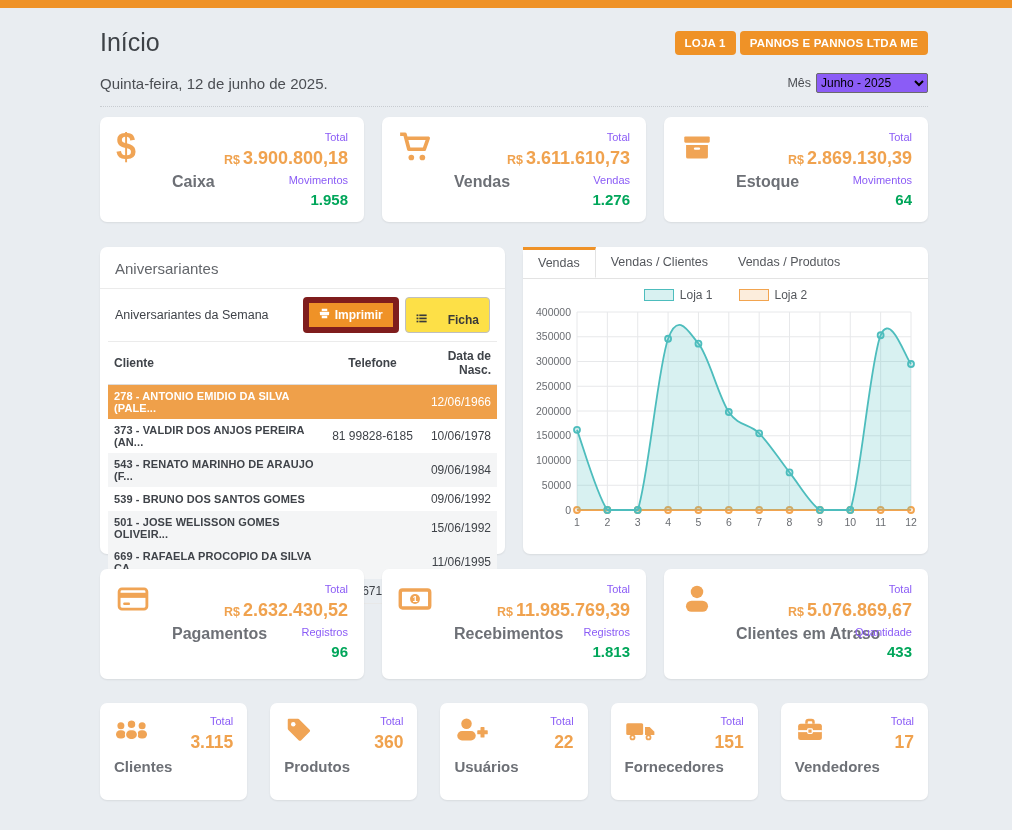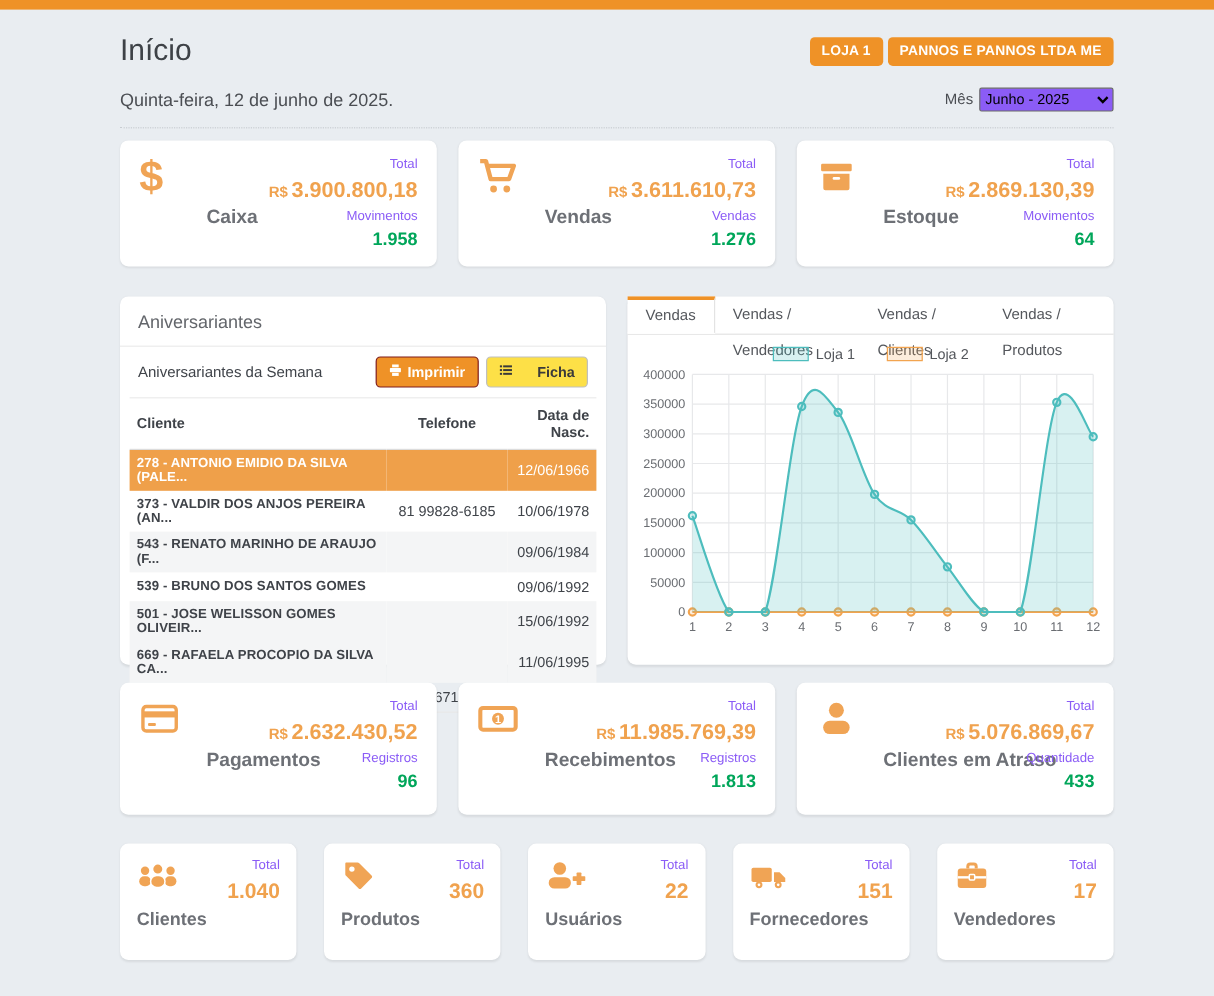--- a/index.html
+++ b/index.html
@@ -53,21 +53,21 @@
   
   .mid-row { display:flex; gap:18px; margin-top:25px; }
   .mid-card { width:405px; height:307px; }
 
   
   .bd-title { font-size:15px; color:#63666b; padding:13px 15px 11px; border-bottom:1px solid #ebebeb; }
   .bd-subrow { display:flex; justify-content:space-between; align-items:center; margin:0 8px; padding:8px 7px; border-bottom:1px solid #ebebeb; }
   .bd-subtitle { font-size:12.5px; color:#3f4349; }
   .bd-buttons { display:flex; gap:6px; }
   .btn-print { display:flex; align-items:center; gap:5px; background:#ef9227; color:#fff;
-    border:1px solid #7f1d1d; border-radius:4px; font-size:12px; font-weight:bold; padding:5px 10px; cursor:pointer; font-family:"Liberation Sans", sans-serif;}
+    border:6px solid #7f1d1d; border-radius:4px; font-size:12px; font-weight:bold; padding:5px 10px; cursor:pointer; font-family:"Liberation Sans", sans-serif;}
   .btn-ficha { display:flex; align-items:flex-end; gap:21px; background:#fde047; color:#3a3a3a;
     border:1px solid #bfbfbf; border-radius:4px; font-size:12px; font-weight:bold; padding:5px 10px; cursor:pointer; font-family:"Liberation Sans", sans-serif;}
   .bd-table-wrap { padding:0 8px; }
   table.bd { width:100%; border-collapse:collapse; }
   table.bd th { font-size:12px; font-weight:bold; color:#3f4349; padding:7px 6px; border-bottom:1px solid #dcdcdc; text-align:left; }
   table.bd th.c-phone, table.bd td.c-phone { text-align:center; }
   table.bd th.c-date, table.bd td.c-date { text-align:right; }
   table.bd td { font-size:12px; color:#3f4349; padding:5px 6px; height:24px; }
   table.bd td.c-client { font-weight:bold; font-size:11px; letter-spacing:.1px; }
   table.bd tr.striped td { background:#f4f5f6; }
@@ -241,21 +241,20 @@
               <td class="c-date">10/06/2016</td>
             </tr>
           </tbody>
         </table>
       </div>
     </div>
 
     <div class="card mid-card">
       <div class="tabs">
         <div class="tab active">Vendas</div>
-        <div class="tab">Vendas / Vendedores</div>
         <div class="tab">Vendas / Clientes</div>
         <div class="tab">Vendas / Produtos</div>
       </div>
       <div class="legend">
         <span class="legend-item">
           <span class="swatch" style="background: rgba(77, 189, 189, 0.22); border-color: rgb(77, 189, 189);"></span>
           <span>Loja 1</span>
         </span>
         <span class="legend-item">
           <span class="swatch" style="background: rgba(242, 164, 79, 0.2); border-color: rgb(242, 164, 79);"></span>
@@ -396,21 +395,21 @@
             <circle cx="5.5" cy="8.5" r="2.8"></circle>
             <rect x="1.6" y="12.2" width="7.8" height="6.6" rx="3.3"></rect>
             <circle cx="22.5" cy="8.5" r="2.8"></circle>
             <rect x="18.6" y="12.2" width="7.8" height="6.6" rx="3.3"></rect>
             <circle cx="14" cy="7.4" r="3.5" stroke="#fff" stroke-width="1"></circle>
             <rect x="9.2" y="11.6" width="9.6" height="8" rx="4" stroke="#fff" stroke-width="1"></rect>
           </svg>
       </div>
       <div class="count-top-right">
         <div class="small-label">Total</div>
-        <div class="count-value">1.040</div>
+        <div class="count-value">3.115</div>
       </div>
       <div class="count-label">Clientes</div>
     </div>
     <div class="card count-card">
       <div class="count-icon">
         <svg viewBox="0 0 24 24" fill="currentColor">
             <path d="M3 3.8c0-.5.3-.8.8-.8h7.4c.4 0 .8.2 1.1.5l8.2 8.2c.5.5.5 1.2 0 1.7l-6.9 6.9c-.5.5-1.2.5-1.7 0l-8.4-8.4a1.5 1.5 0 0 1-.5-1.1z"></path>
             <circle cx="7.4" cy="7.4" r="1.8" fill="#fff"></circle>
           </svg>
       </div>

